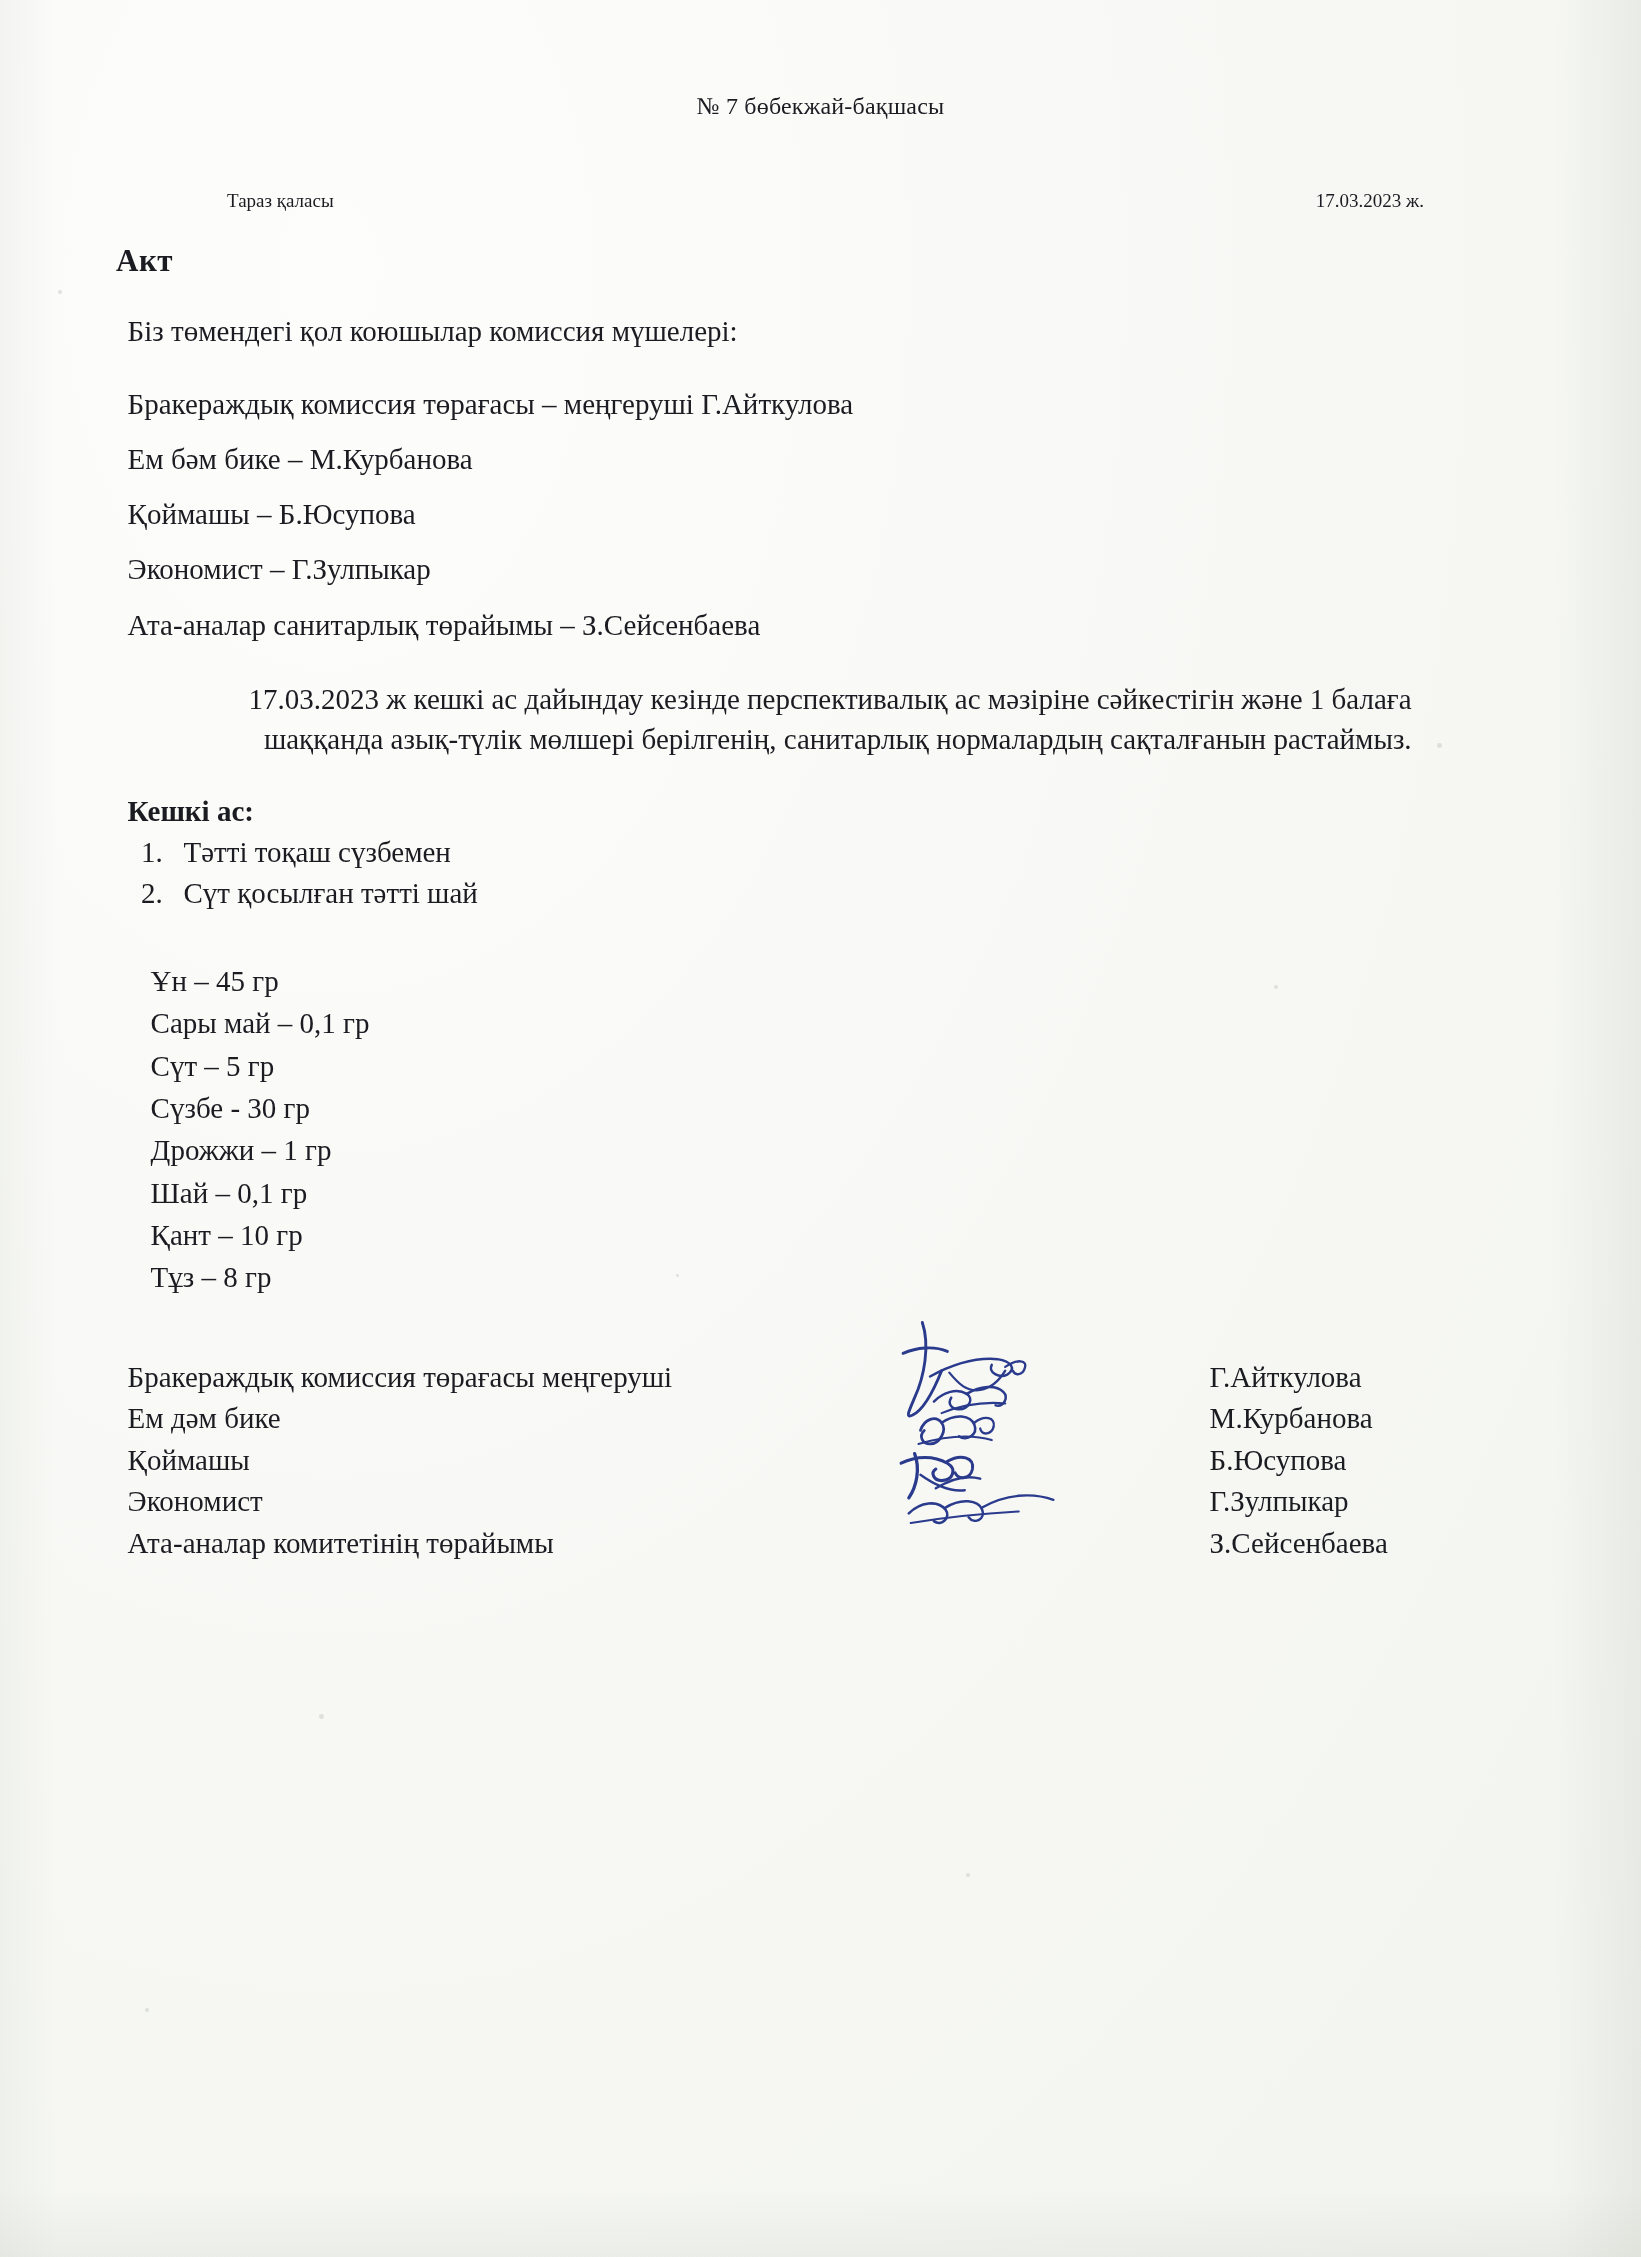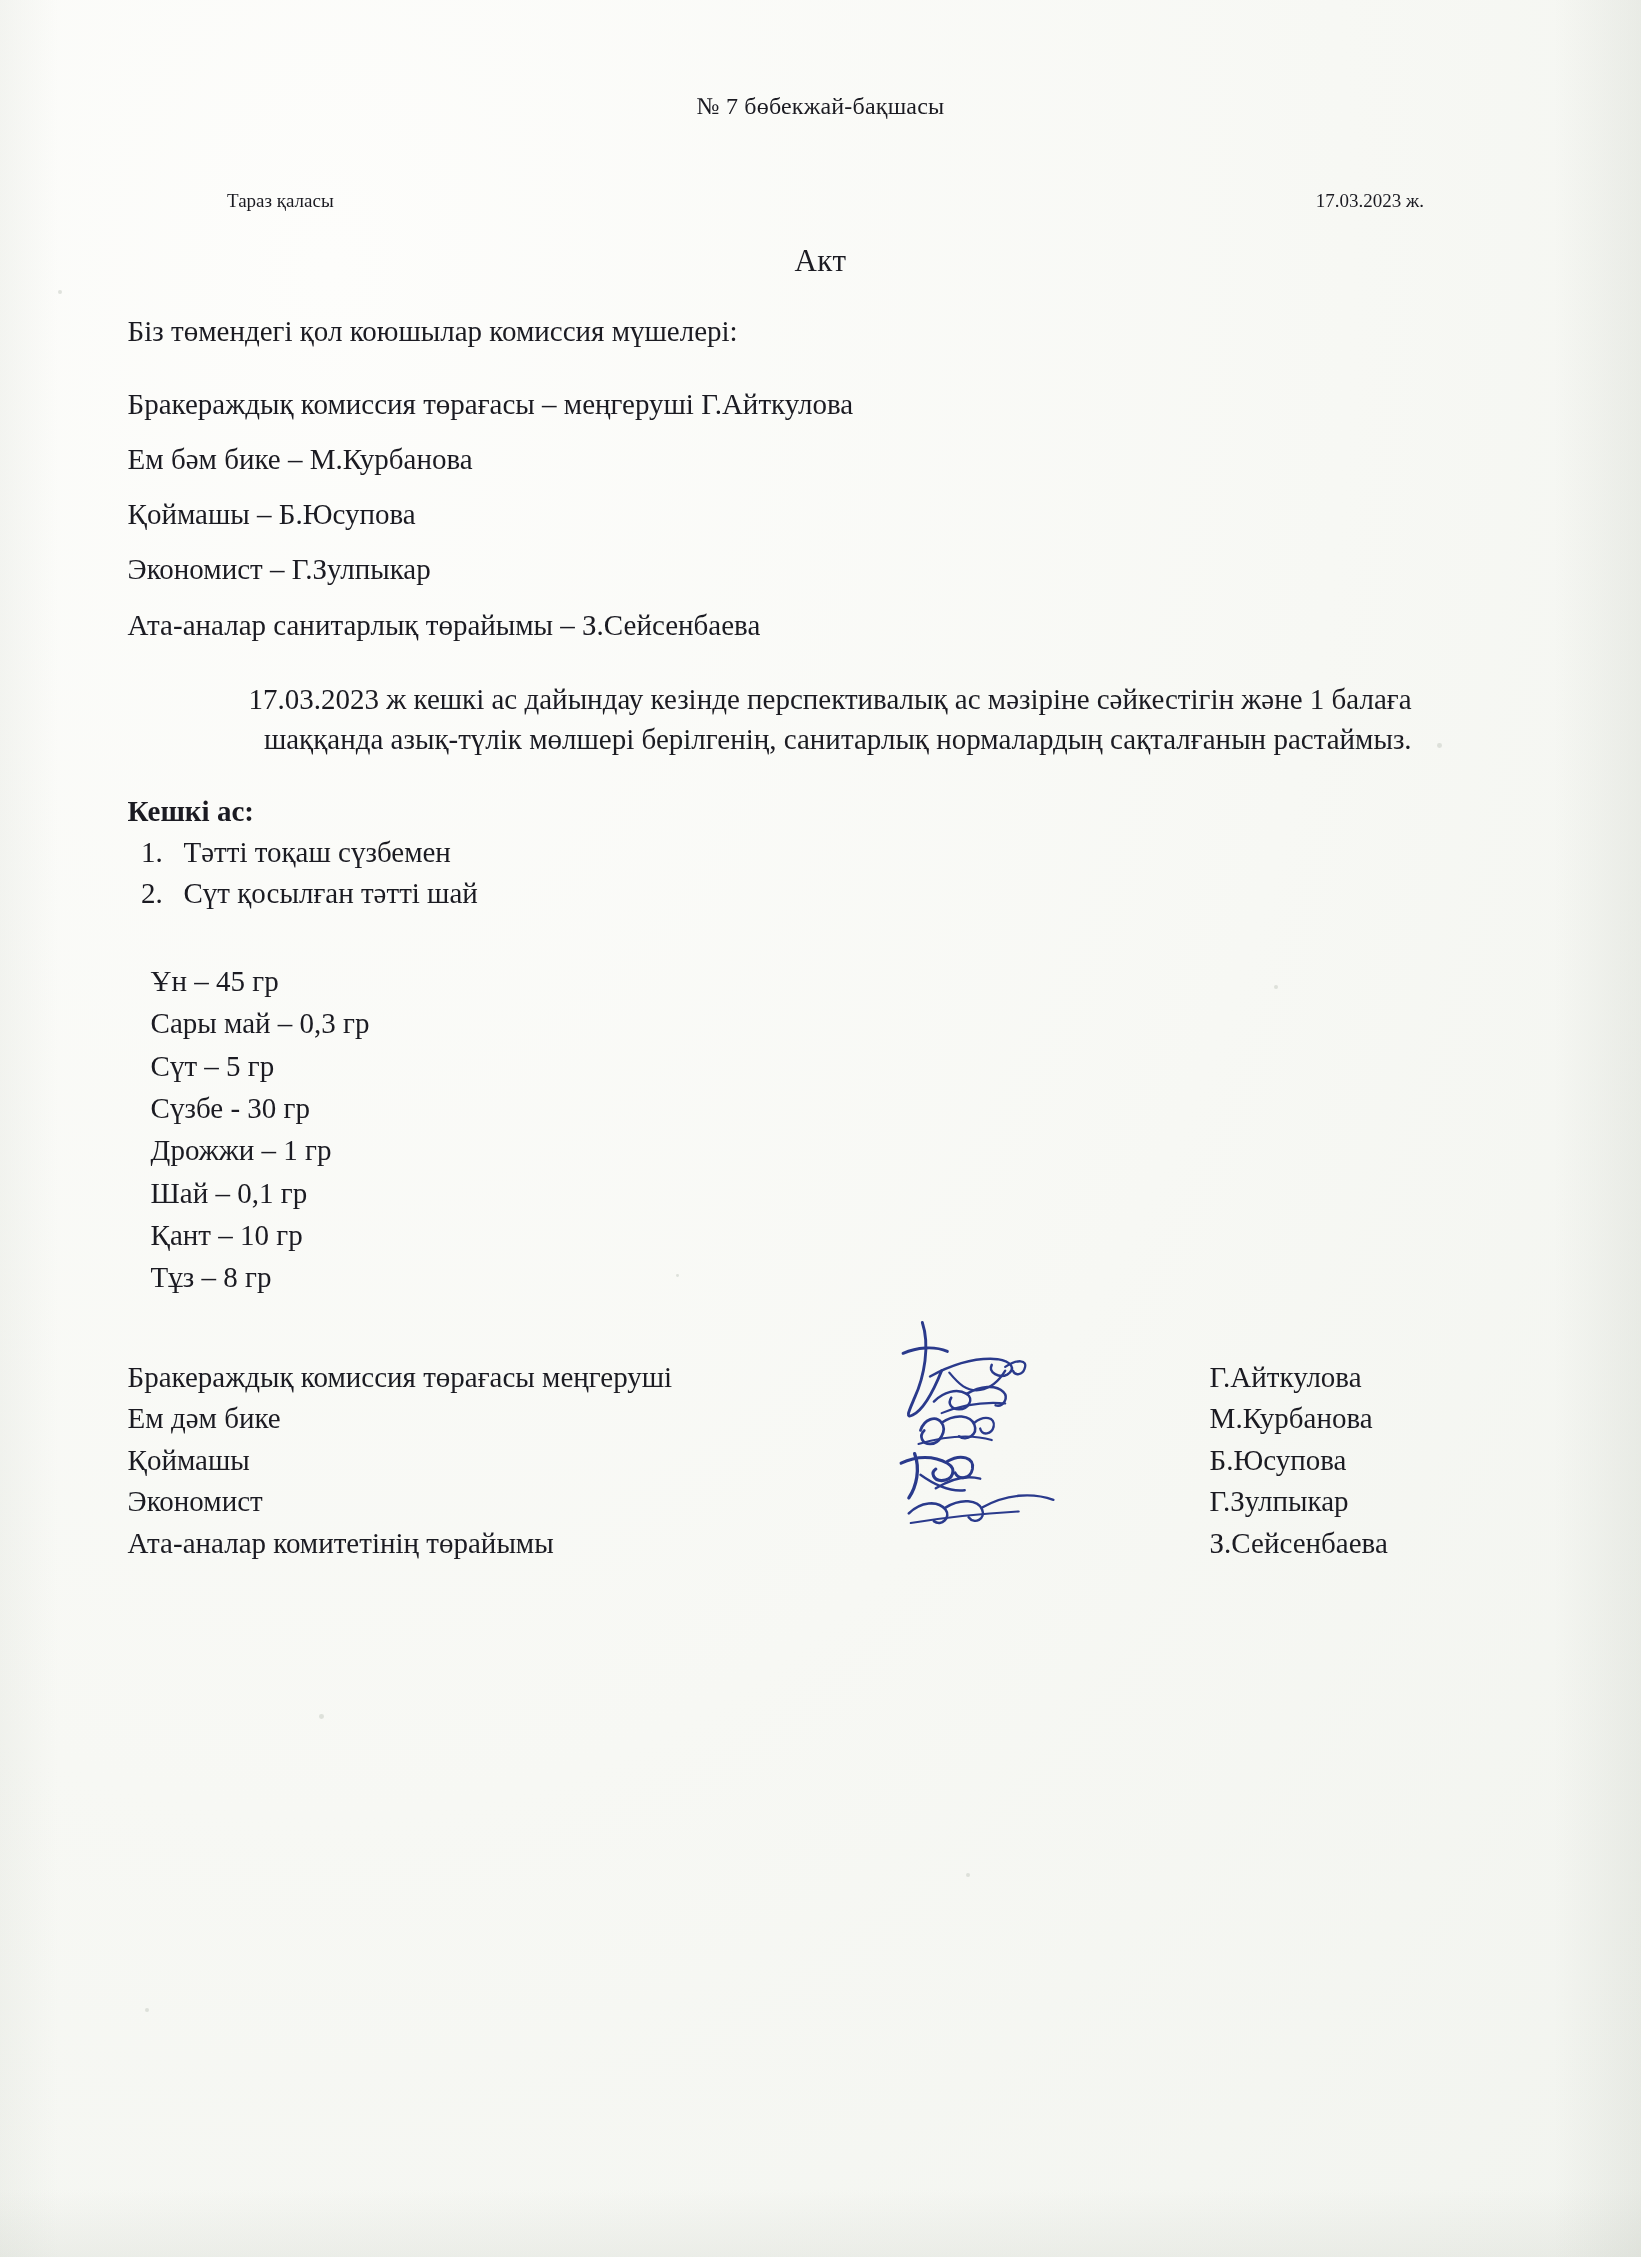--- a/index.html
+++ b/index.html
@@ -51,23 +51,23 @@
   .meta-row {
     display: flex;
     justify-content: space-between;
     align-items: baseline;
     margin-top: 70px;
     padding: 0 101px 0 111px;
     font-size: 19px;
   }
 
   .act-heading {
-    text-align: center;
+    text-align: left;
     font-size: 31px;
-    font-weight: normal;
+    font-weight: bold;
     margin-top: 31px;
     letter-spacing: 0.5px;
   }
 
   .body-block {
     padding-left: 11.6px;
   }
 
   .para {
     font-size: 29px;
@@ -198,21 +198,21 @@
           <span>Тәтті тоқаш сүзбемен</span>
         </div>
         <div class="dish">
           <span class="dish-num">2.</span>
           <span>Сүт қосылған тәтті шай</span>
         </div>
       </div>
 
       <div class="ingredients">
         <div>Ұн – 45 гр</div>
-        <div>Сары май – 0,3 гр</div>
+        <div>Сары май – 0,1 гр</div>
         <div>Сүт – 5 гр</div>
         <div>Сүзбе - 30 гр</div>
         <div>Дрожжи – 1 гр</div>
         <div>Шай – 0,1 гр</div>
         <div>Қант – 10 гр</div>
         <div>Тұз – 8 гр</div>
       </div>
 
       <div class="sign-block">
         <div class="sign-grid">

